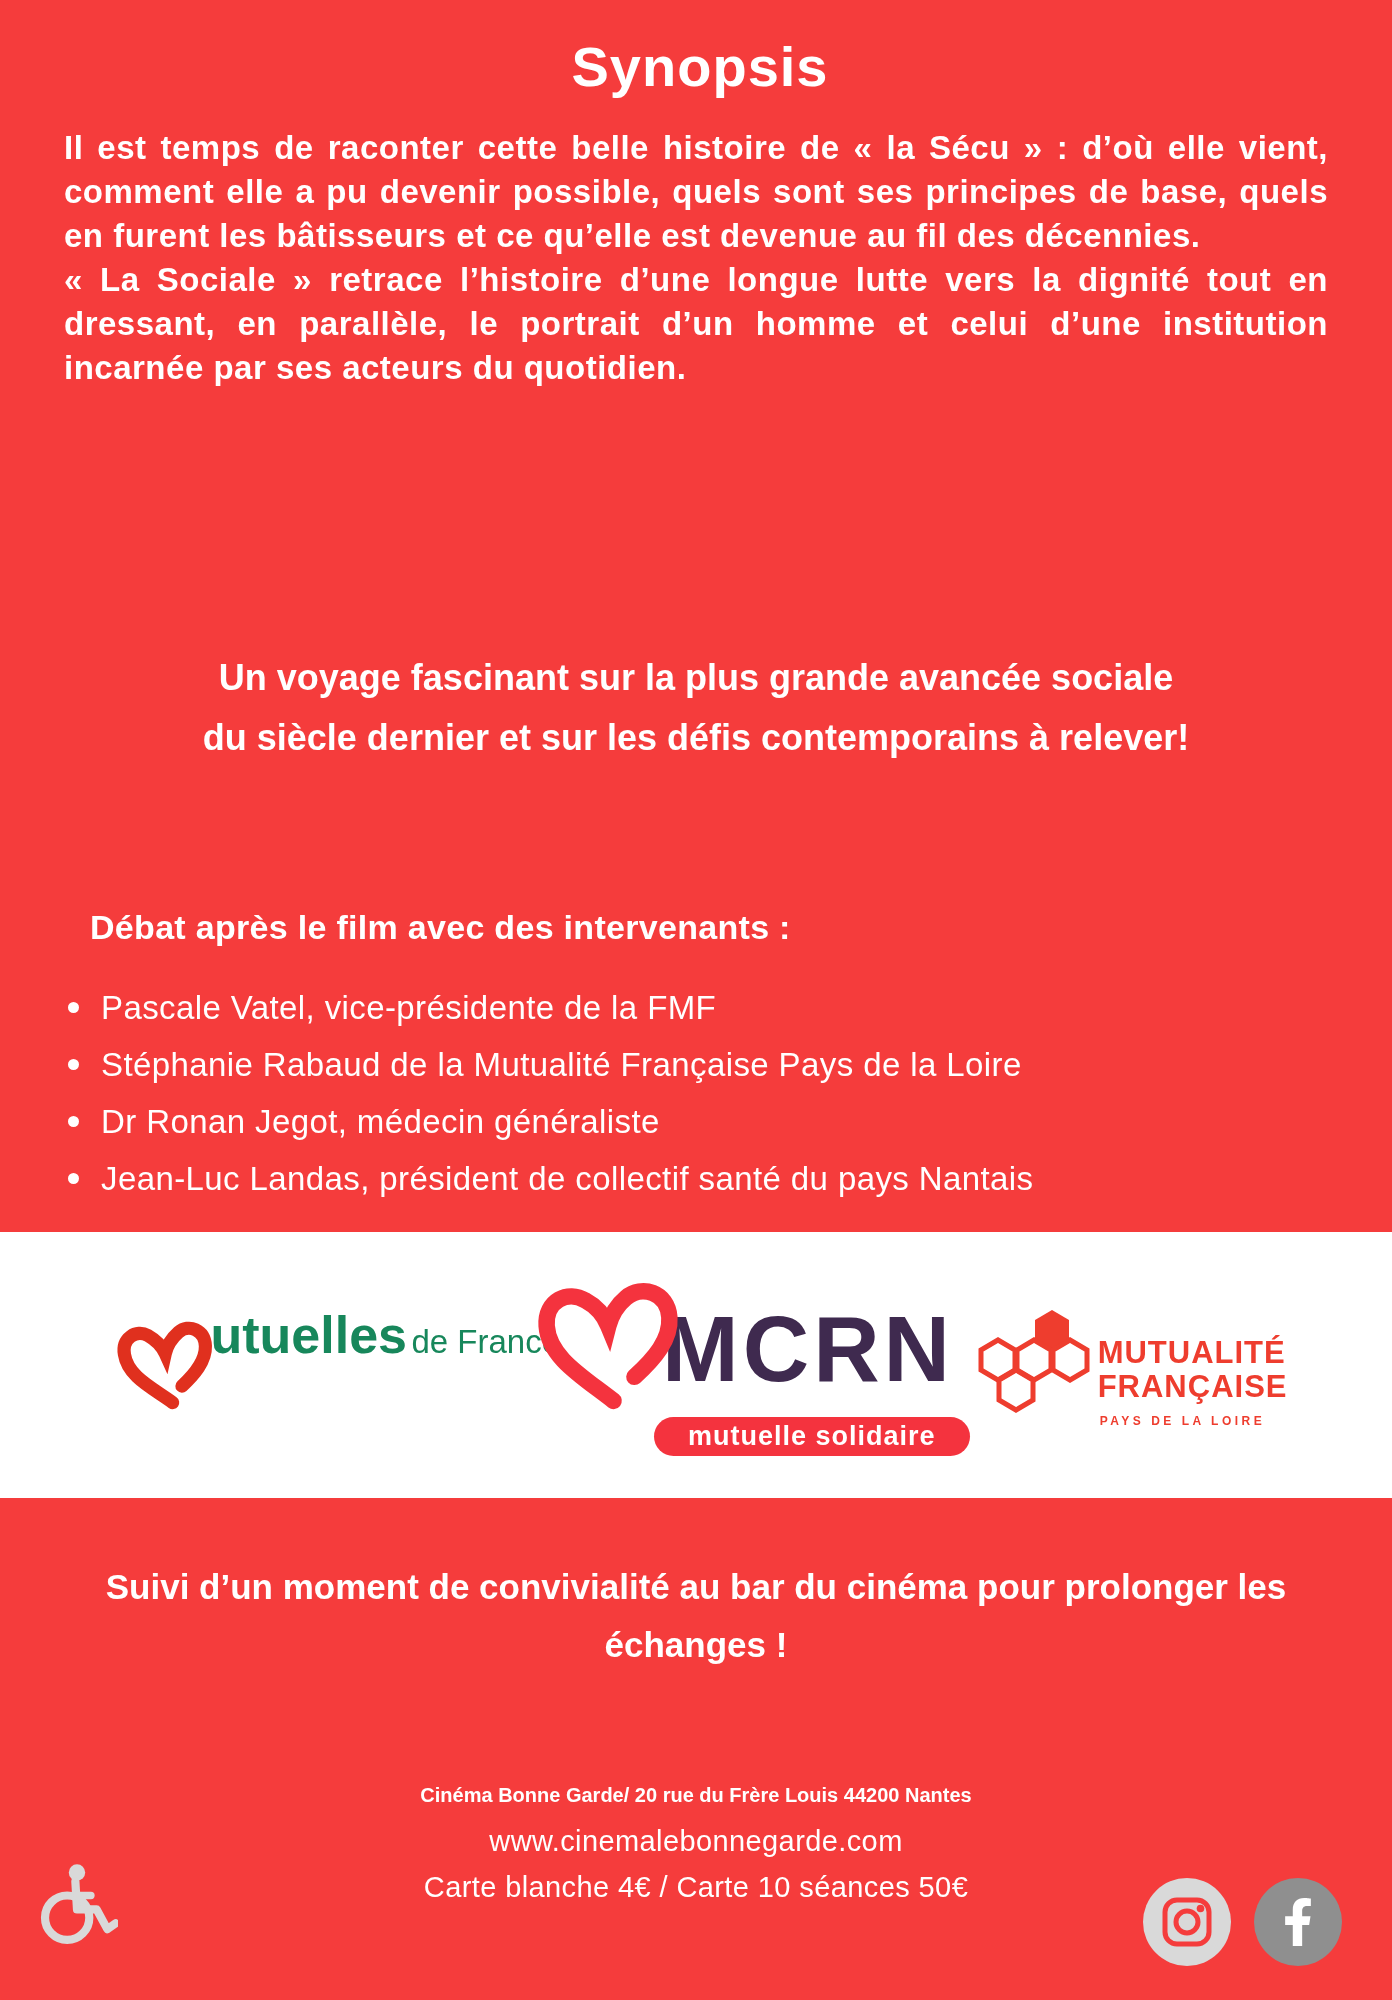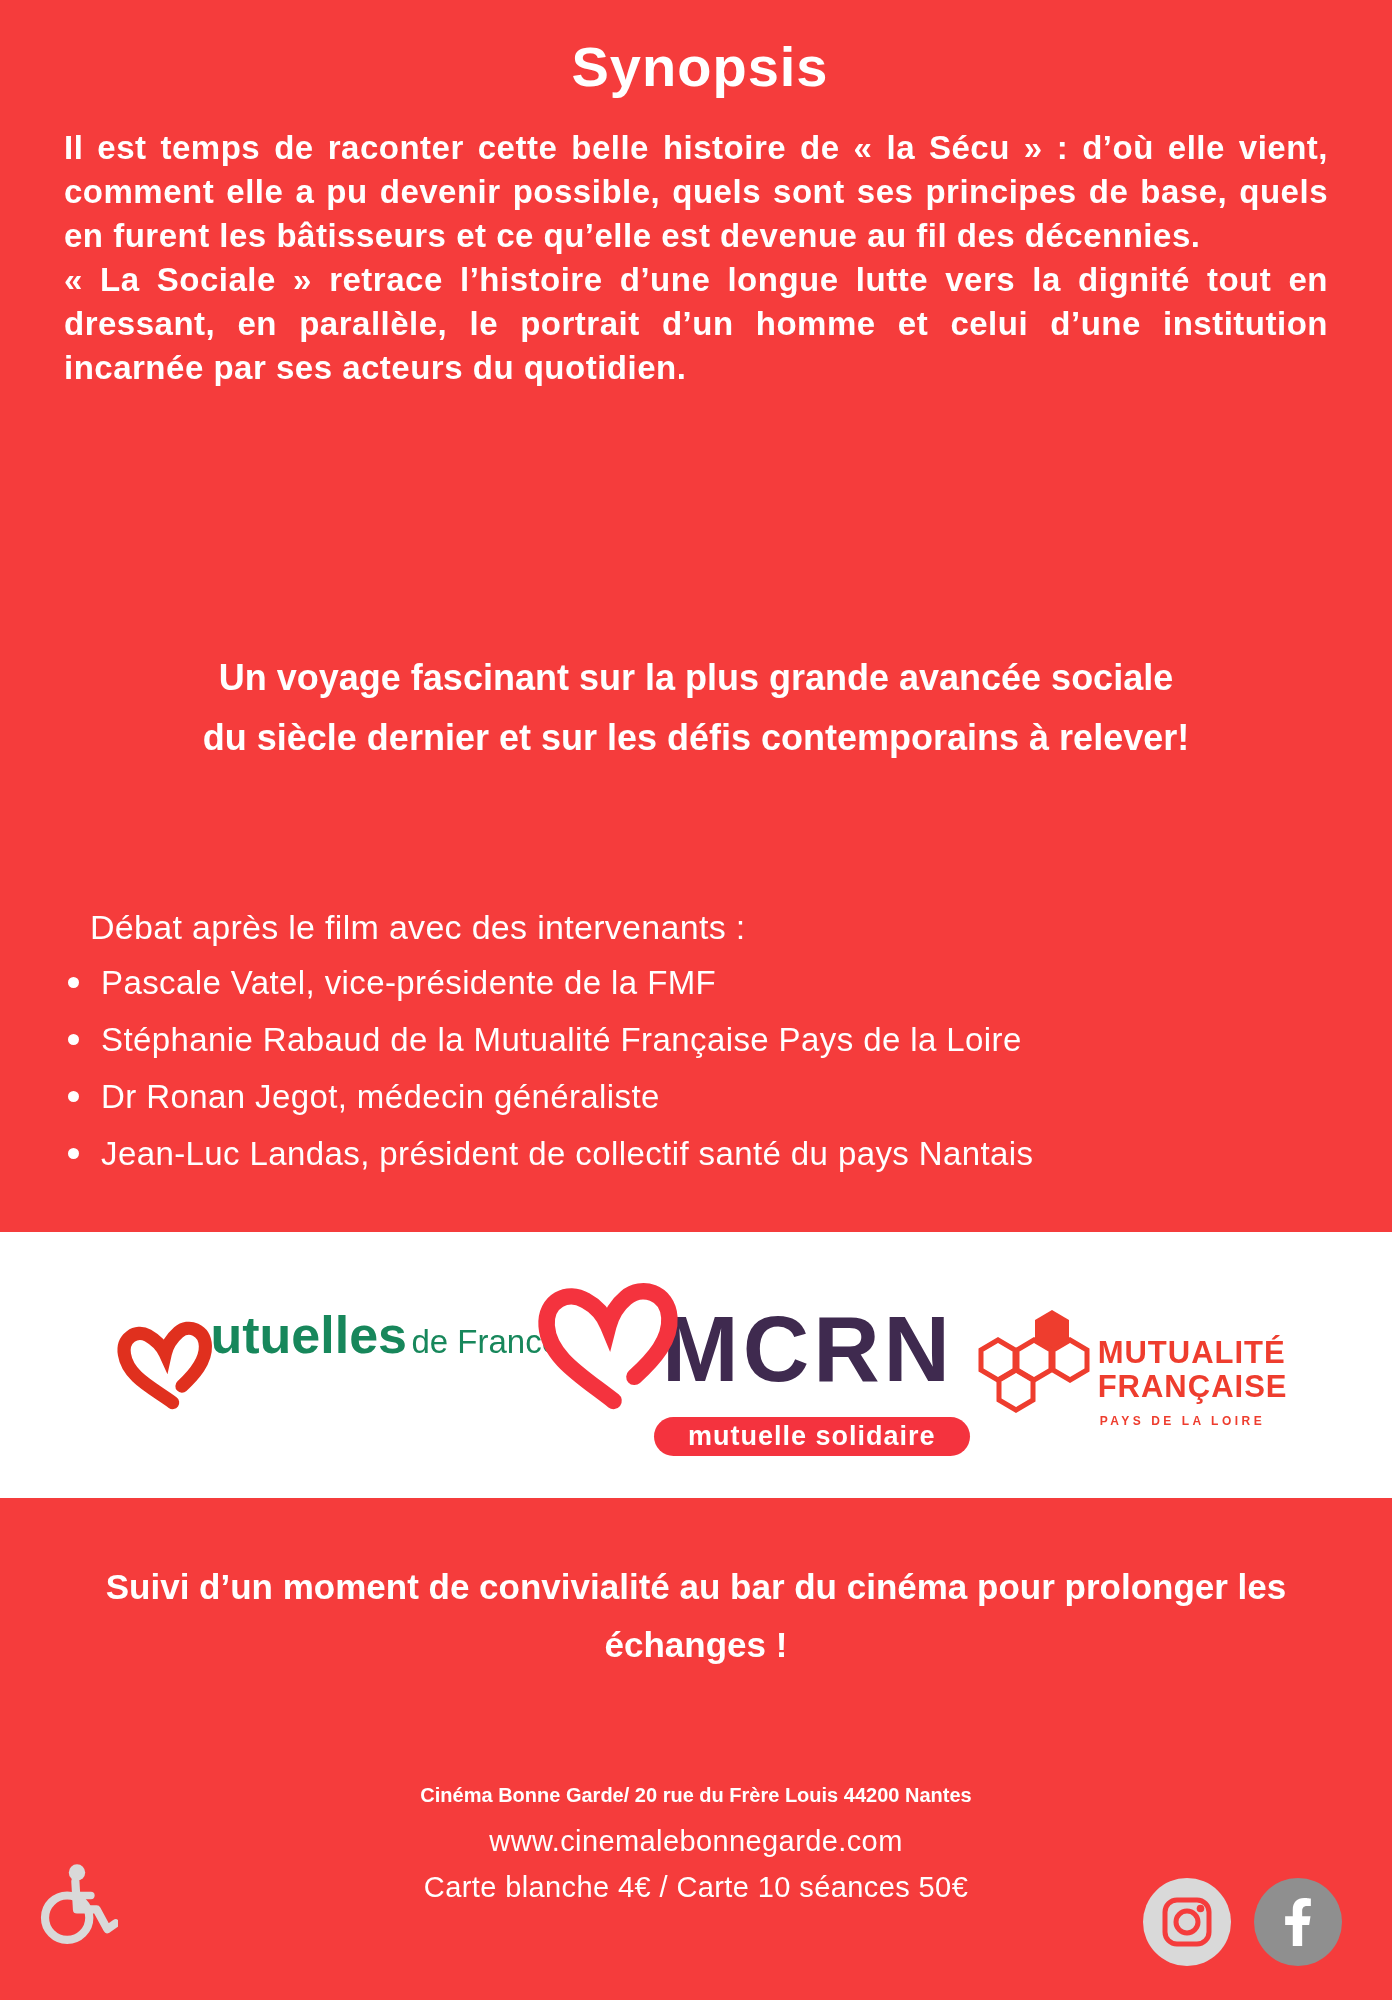--- a/index.html
+++ b/index.html
@@ -23,21 +23,21 @@
     position:absolute;top:126px;left:64px;width:1264px;
     font-size:33px;line-height:44px;letter-spacing:.5px;
     text-align:justify;font-weight:400;
   }
   .intro p{text-align:justify;font-weight:bold;}
   .highlight{
     position:absolute;top:648px;left:196px;width:1000px;
     text-align:center;font-size:36px;line-height:60px;font-weight:700;
   }
   .debate{position:absolute;top:908px;left:64px;width:1290px;}
-  .debate-heading{font-size:34px;font-weight:400;margin-left:26px;margin-bottom:7px;letter-spacing:.3px;}
+  .debate-heading{font-size:34px;font-weight:700;margin-left:26px;margin-bottom:32px;letter-spacing:.3px;}
   .debate ul{list-style:none;}
   .debate li{display:flex;align-items:center;font-size:33px;line-height:57px;letter-spacing:.4px;}
   .dot{width:11px;height:11px;border-radius:50%;background:var(--text);margin:0 22px 0 4px;flex:0 0 auto;}
   .logo-band{
     position:absolute;top:1232px;left:0;width:1392px;height:266px;
     background:var(--band);display:flex;align-items:center;justify-content:center;
     padding:0 60px;
   }
   
   .mdf{position:relative;display:flex;align-items:flex-start;margin-left:20px;}

